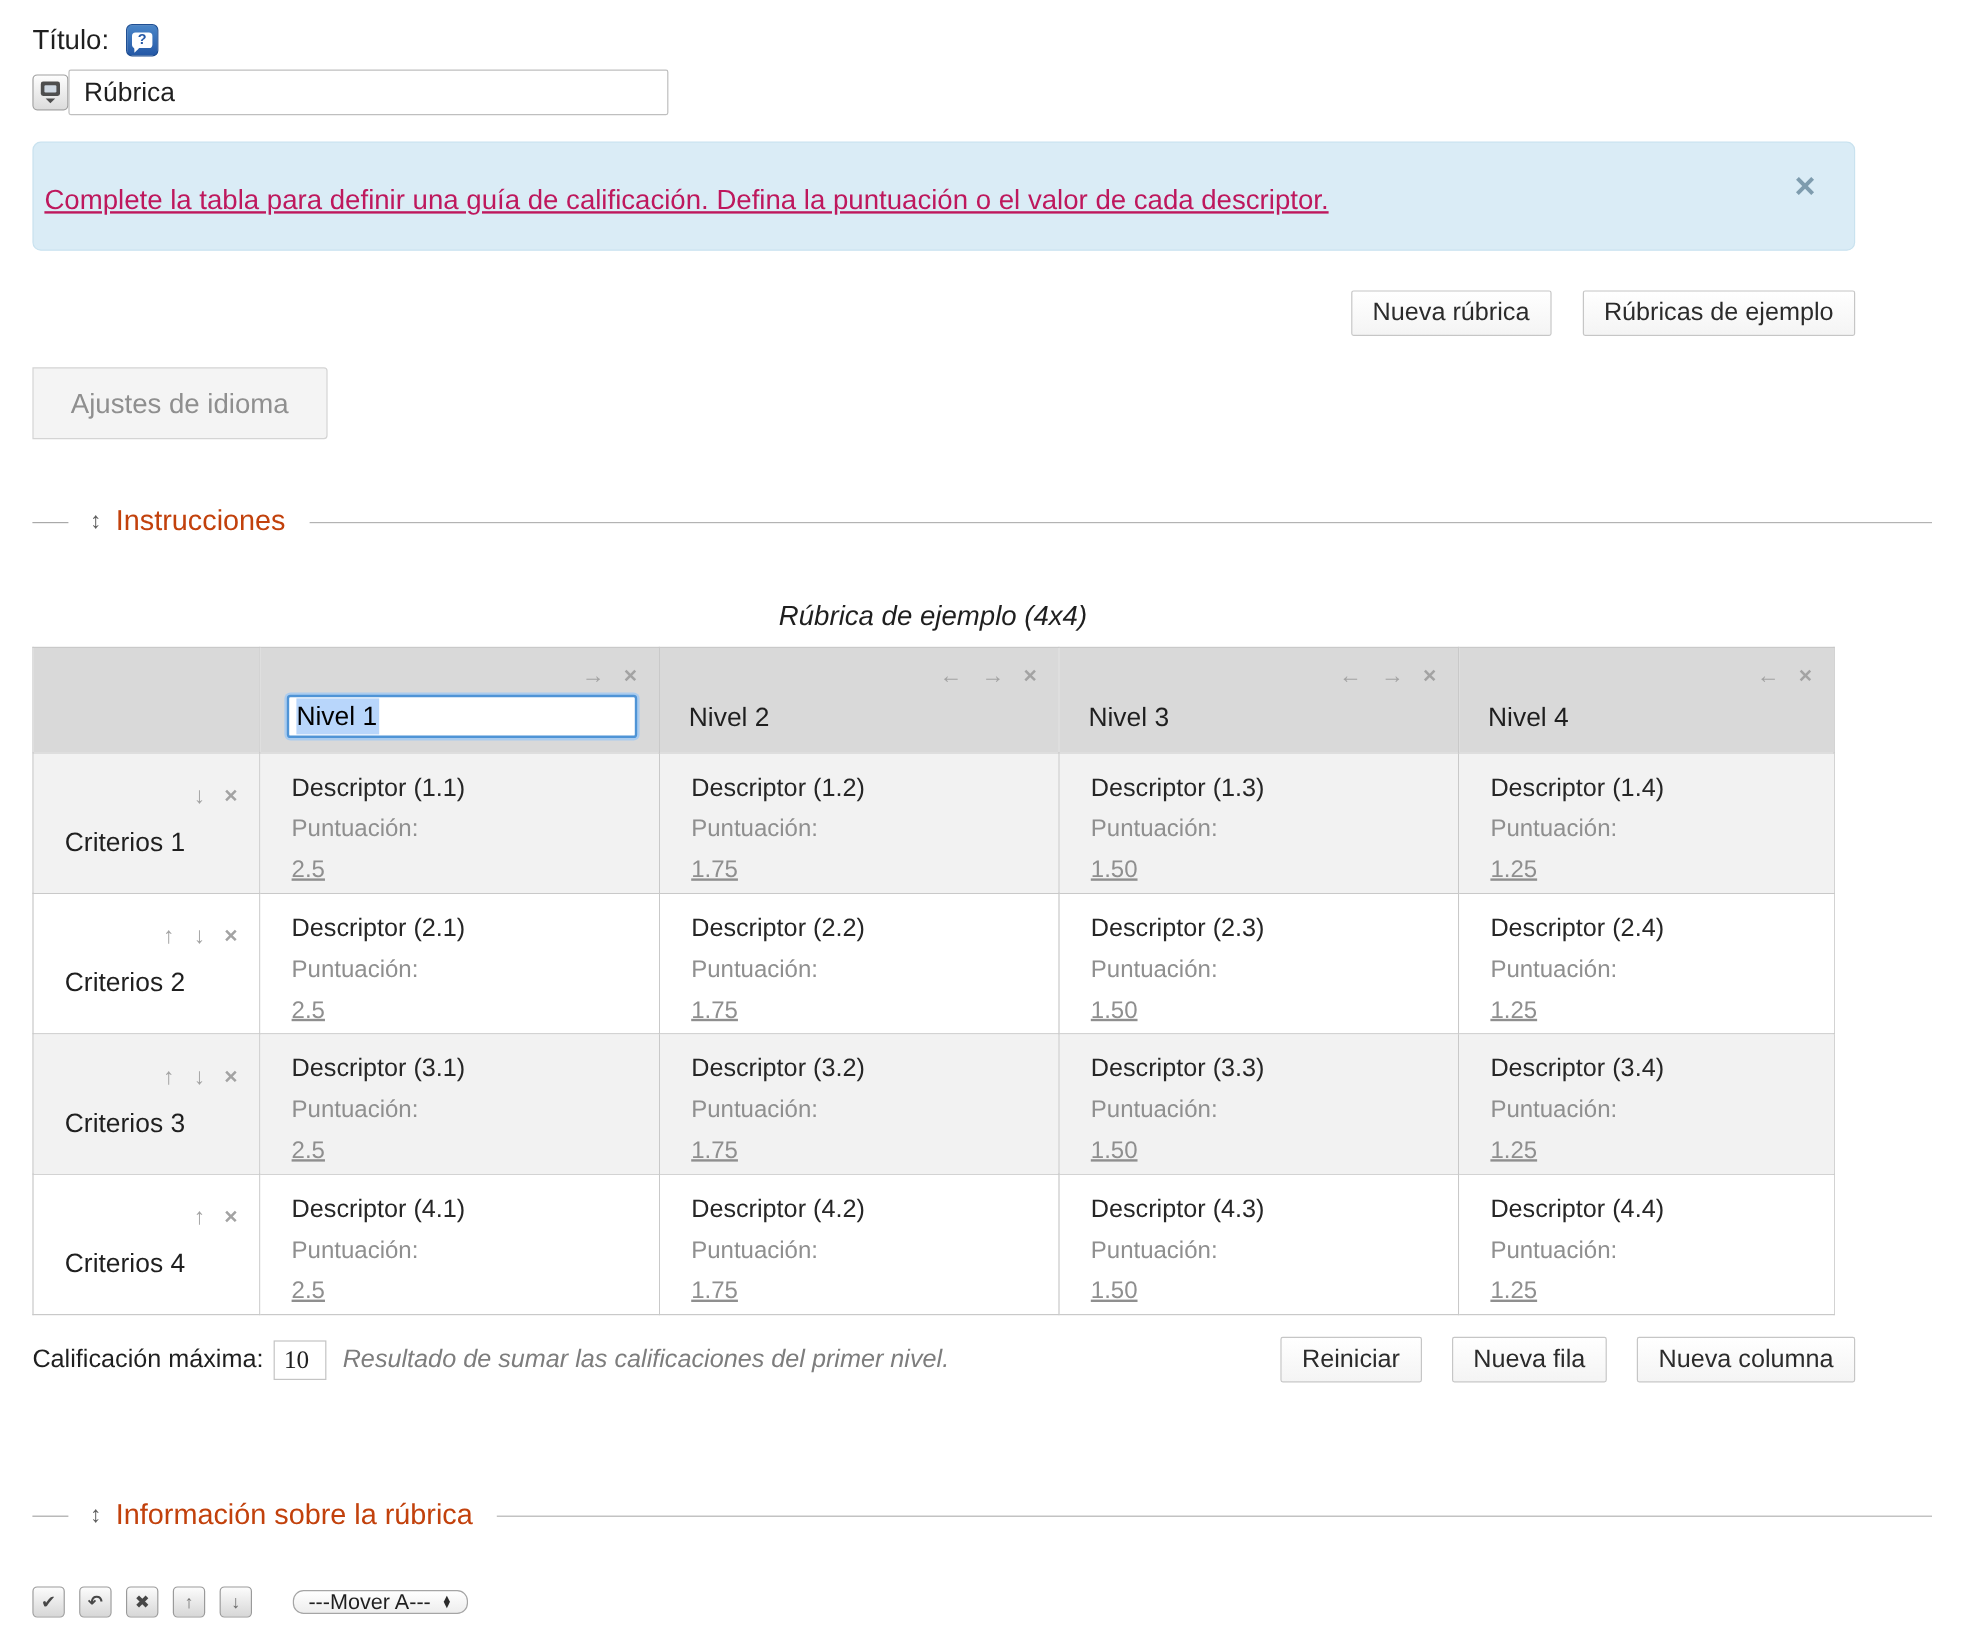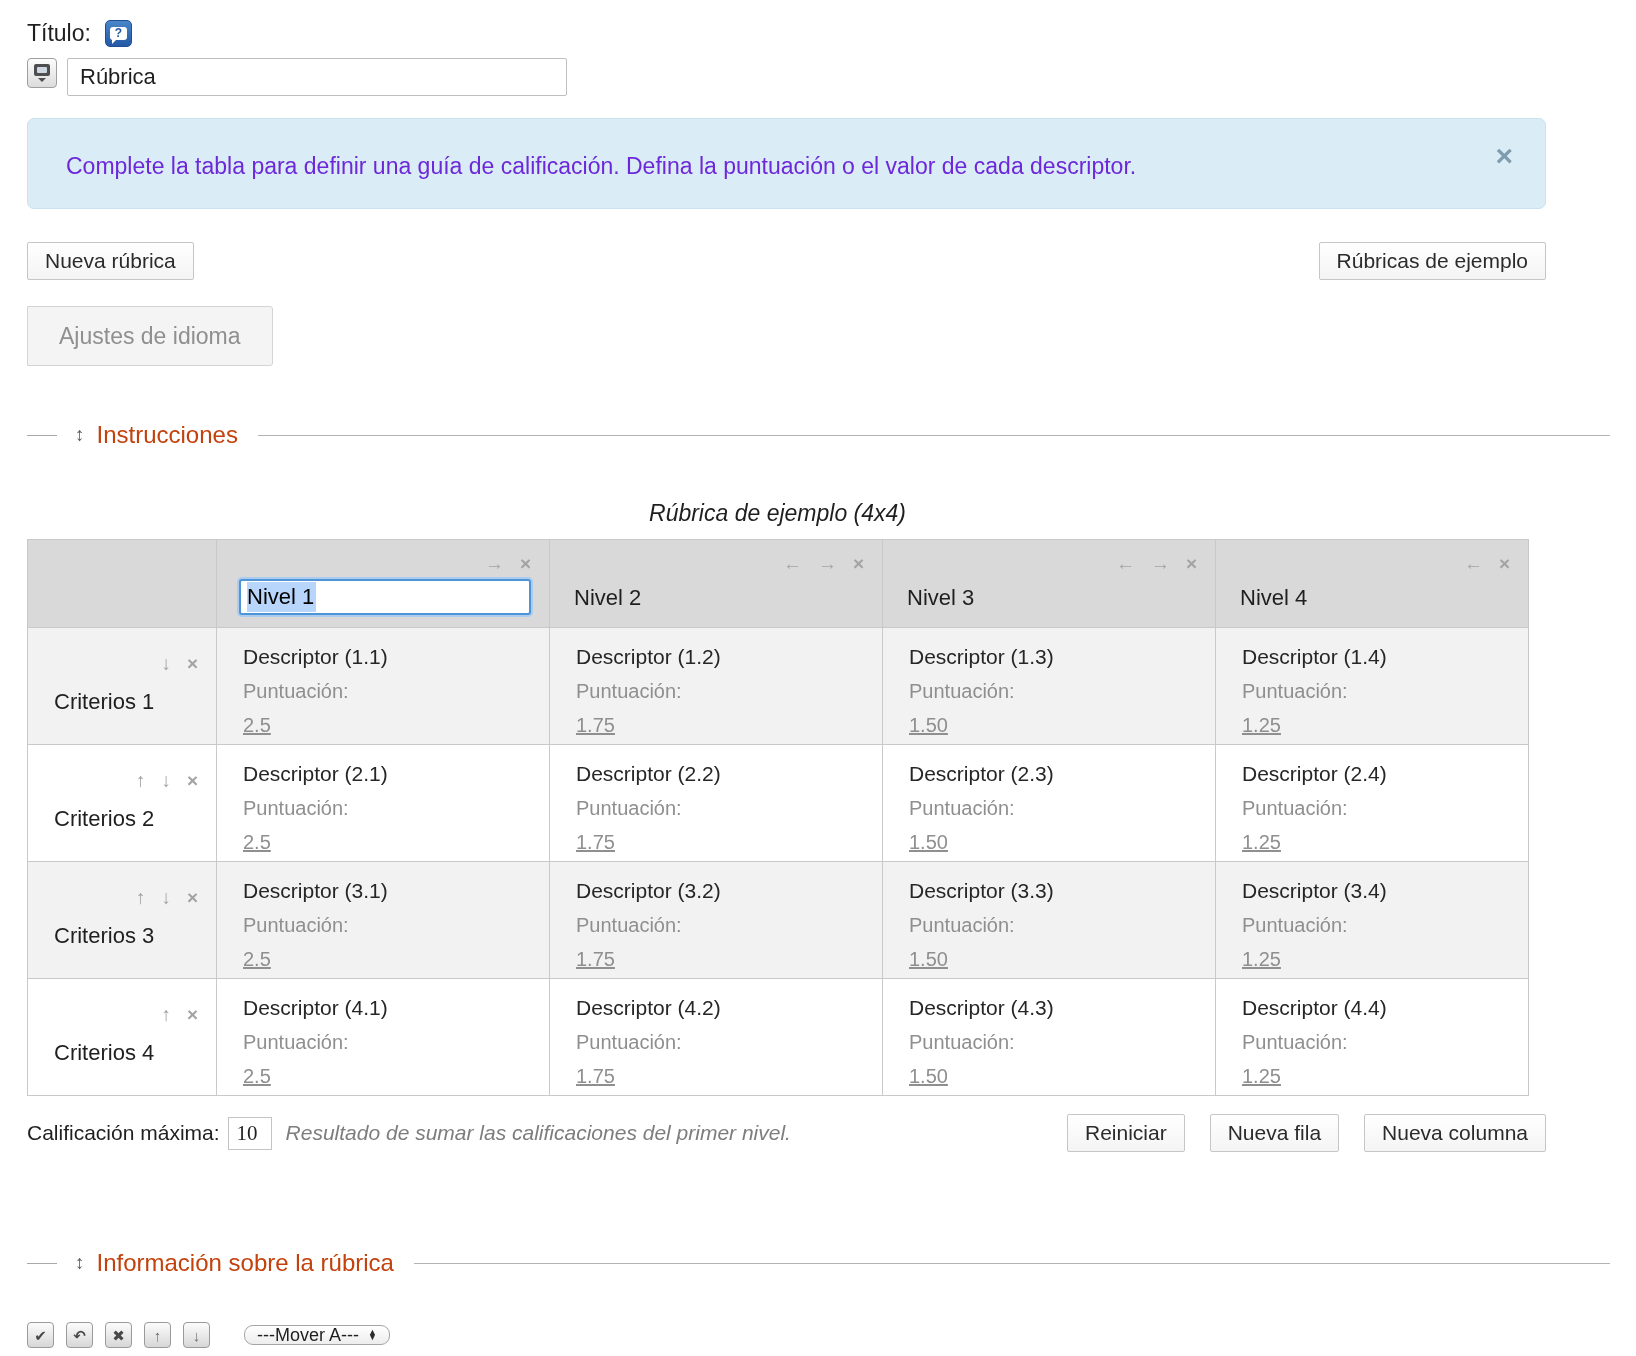--- a/index.html
+++ b/index.html
@@ -26,21 +26,21 @@
     width: 17px; height: 13px; background: #ffffff; border-radius: 3px;
     display: flex; align-items: center; justify-content: center;
     font-size: 12px; font-weight: bold; color: #2458a6; position: relative;
   }
   .help-bubble::after {
     content: ""; position: absolute; left: 2px; bottom: -4px;
     border: 3px solid transparent; border-top-color: #ffffff; border-left-color: #ffffff;
   }
 
   
-  .input-row { display: flex; gap: 10px; margin-top: 8px; }
+  .input-row { display: flex; align-items: center; margin-top: 8px; }
   .editor-toggle-btn {
     width: 30px; height: 30px; border: 1px solid #9f9f9f; border-radius: 4px;
     background: linear-gradient(#fdfdfd, #dcdcdc);
     display: flex; flex-direction: column; align-items: center; justify-content: center;
     cursor: pointer;
   }
   .monitor-glyph {
     width: 16px; height: 12px; background: #4e4e4e; border-radius: 2px;
     display: flex; align-items: center; justify-content: center;
   }
@@ -55,28 +55,28 @@
     font-family: inherit; font-size: 22px; color: #1f1f1f; padding: 0 12px;
     background: #fff;
   }
 
   
   .banner {
     margin-top: 22px; width: 1519px; height: 91px;
     background: #daecf6; border: 1px solid #c9e2ef; border-radius: 7px;
     position: relative; display: flex; align-items: center;
   }
-  .banner-text { font-size: 23px; color: #6d28d9; padding-left: 38px; padding-top: 6px; }
+  .banner-text { font-size: 23px; color: #be185d; padding-left: 9px; padding-top: 6px; text-decoration: underline; }
   .banner-close {
     position: absolute; top: 22px; right: 32px;
     font-size: 30px; font-weight: bold; color: #7e9cae; line-height: 1; cursor: pointer;
   }
 
   
-  .center-actions { margin-top: 33px; display: flex; justify-content: space-between; gap: 26px; width: 1519px; }
+  .center-actions { margin-top: 33px; display: flex; justify-content: flex-end; gap: 26px; width: 1519px; }
   .btn {
     background: linear-gradient(#ffffff, #f4f4f4);
     border: 1px solid #c6c6c6; border-radius: 2px;
     font-family: inherit; font-size: 21px; color: #2b2b2b;
     padding: 4px 17px; height: 38px; cursor: pointer; white-space: nowrap;
   }
 
   
   .tabs { margin-top: 26px; display: flex; }
   .tab {

